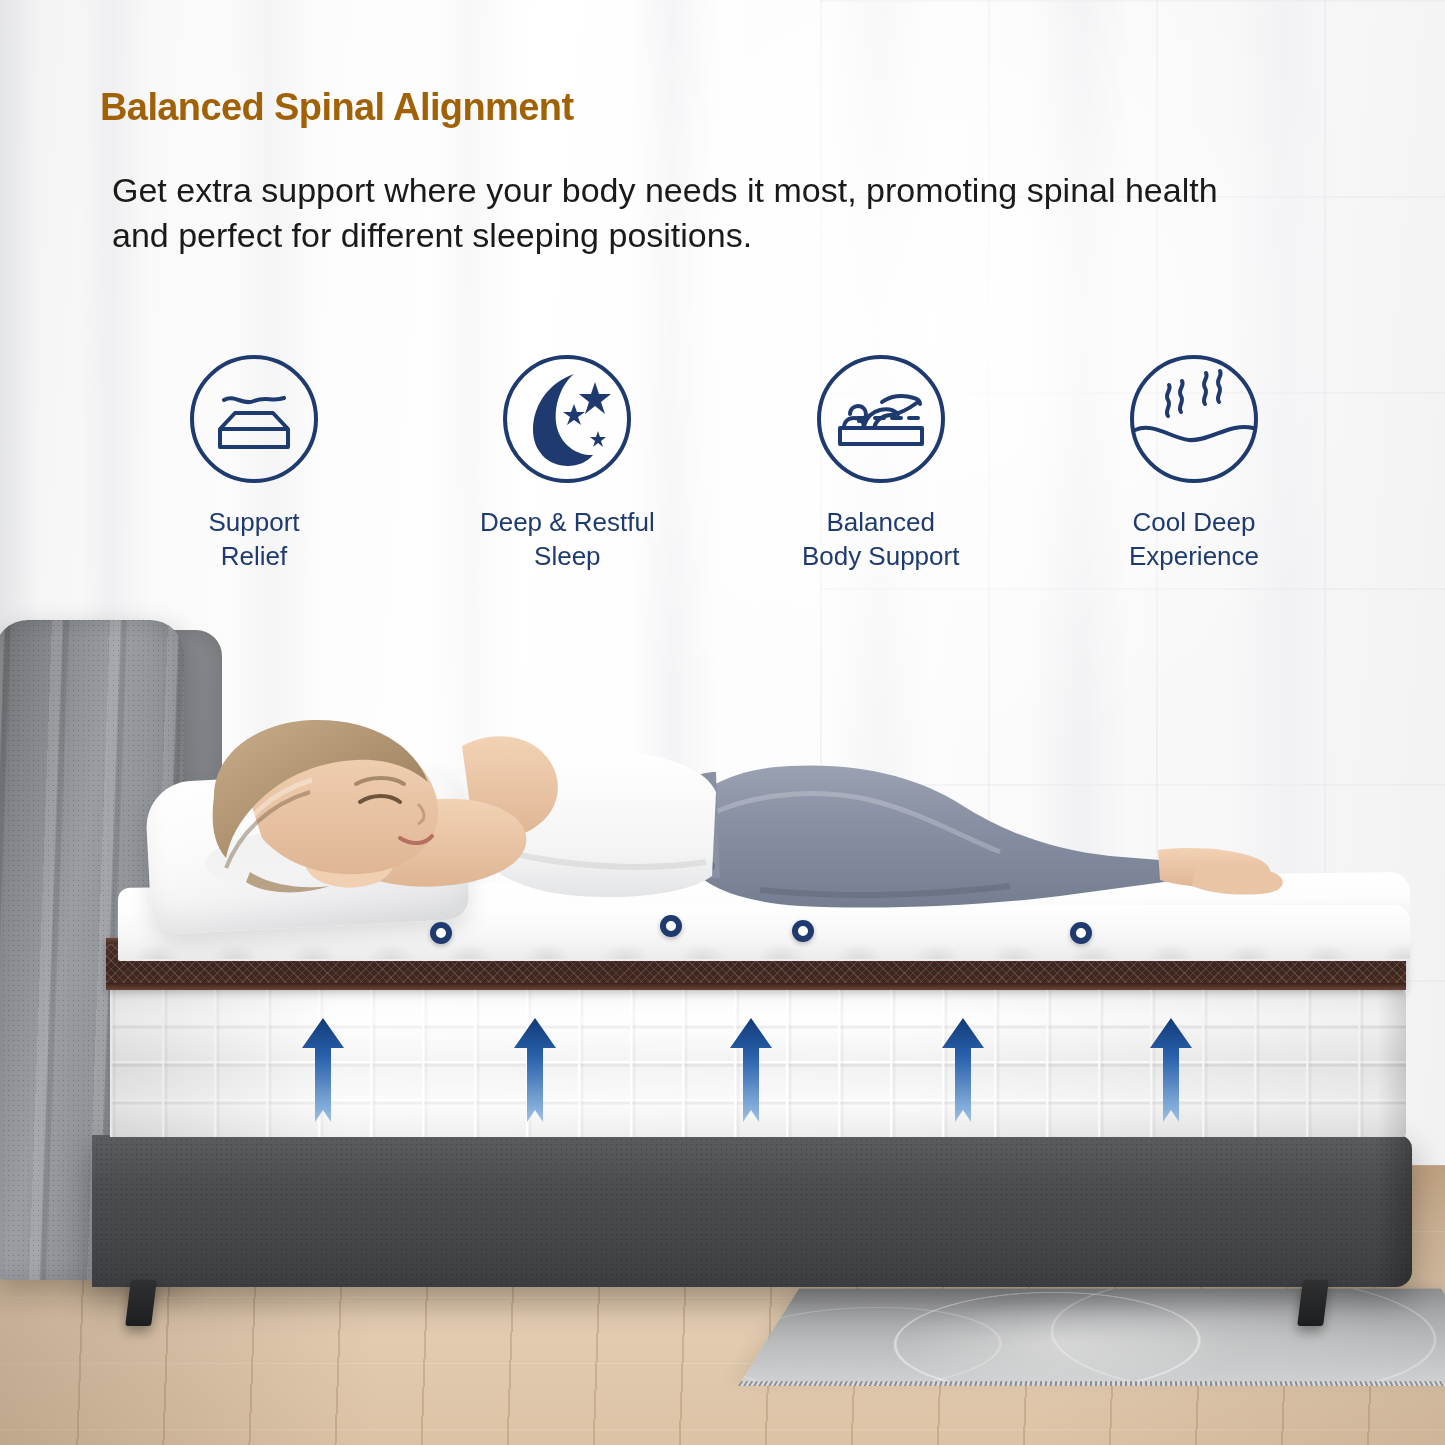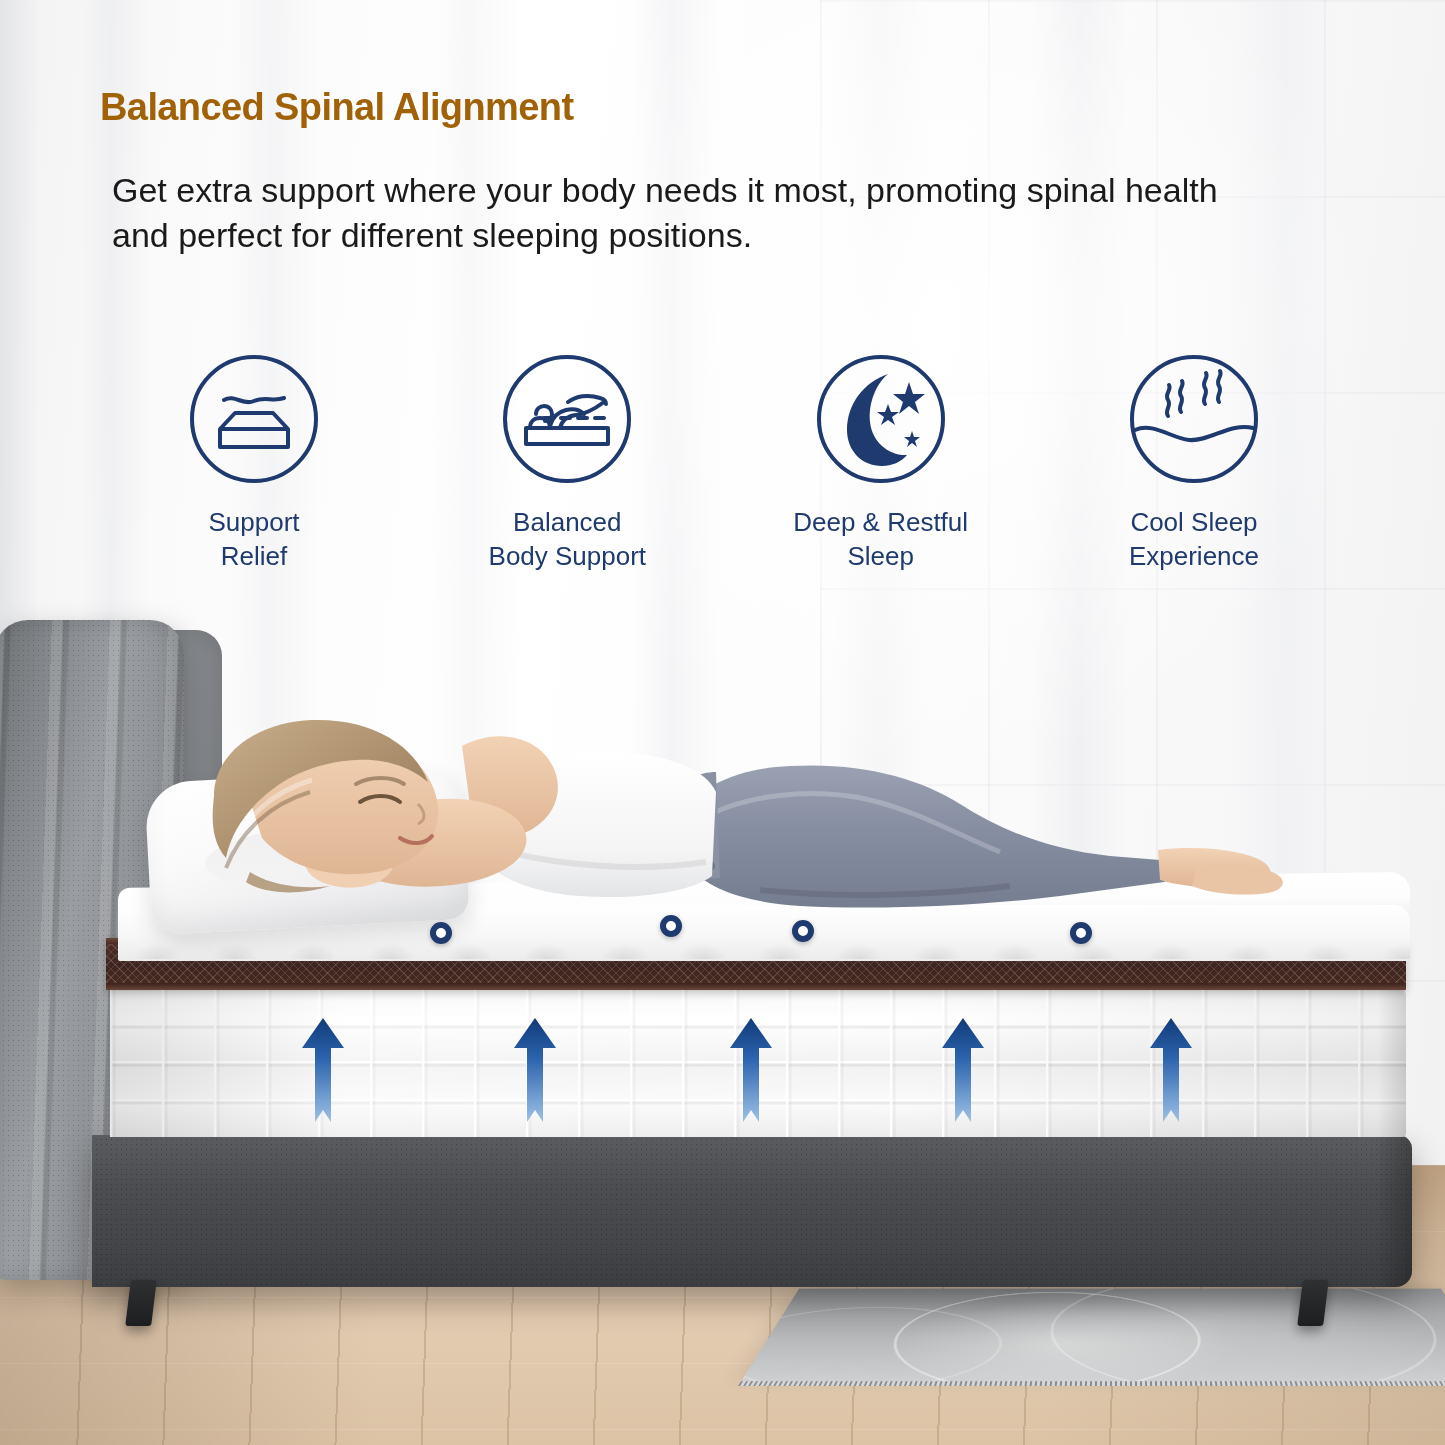--- a/index.html
+++ b/index.html
@@ -451,57 +451,57 @@
         <path d="M48 61 L86 61 L101 77 L33 77 Z" fill="none" stroke="#1e3a6e" stroke-width="4" stroke-linejoin="round"></path>
         <path d="M33 77 L33 95 L101 95 L101 77" fill="none" stroke="#1e3a6e" stroke-width="4" stroke-linejoin="round"></path>
       </svg>
       <div class="feature-label">Support
 Relief</div>
     </div>
 
     <div class="feature">
       <svg class="feature-circle" viewBox="0 0 134 134">
         <circle cx="67" cy="67" r="62" fill="none" stroke="#1e3a6e" stroke-width="4"></circle>
-
-        <path d="M26 76 L108 76 L108 92 L26 92 Z" fill="none" stroke="#1e3a6e" stroke-width="4" stroke-linejoin="round"></path>
-
-        <path d="M30 76 C30 70, 34 66, 40 66 C46 66, 50 70, 50 75" fill="none" stroke="#1e3a6e" stroke-width="4" stroke-linecap="round"></path>
-        <path d="M36 62 C36 57, 40 54, 44 54 C49 54, 52 58, 52 62 C52 66, 49 69, 45 69" fill="none" stroke="#1e3a6e" stroke-width="4" stroke-linecap="round"></path>
-        <path d="M50 74 C52 66, 58 60, 66 58 C74 56, 80 58, 84 62" fill="none" stroke="#1e3a6e" stroke-width="4" stroke-linecap="round"></path>
-        <path d="M60 76 C62 68, 68 64, 76 63 C86 62, 96 56, 104 50" fill="none" stroke="#1e3a6e" stroke-width="4" stroke-linecap="round"></path>
-        <path d="M68 50 C76 44, 88 42, 100 46 C104 47, 106 49, 106 52" fill="none" stroke="#1e3a6e" stroke-width="4" stroke-linecap="round"></path>
-
-        <path d="M44 66 L110 66" fill="none" stroke="#1e3a6e" stroke-width="4" stroke-linecap="round" stroke-dasharray="9 8"></path>
-      </svg>
-      <div class="feature-label">Balanced
-Body Support</div>
-    </div>
-
-    <div class="feature">
-      <svg class="feature-circle" viewBox="0 0 134 134">
-        <circle cx="67" cy="67" r="62" fill="none" stroke="#1e3a6e" stroke-width="4"></circle>
         <path d="M74 22 C50 30, 33 52, 33 78 C33 99, 48 114, 68 114
                  C78 114, 87 110, 93 103 C75 104, 58 90, 56 70
                  C54 50, 63 31, 74 22 Z" fill="#1e3a6e"></path>
         <path d="M95 30 L99 42 L111 42 L101 50 L105 62 L95 54 L85 62 L89 50 L79 42 L91 42 Z" fill="#1e3a6e"></path>
         <path d="M74 52 L77 60 L85 60 L78 65 L81 73 L74 68 L67 73 L70 65 L63 60 L71 60 Z" fill="#1e3a6e"></path>
         <path d="M98 79 L100 85 L106 85 L101 89 L103 95 L98 91 L93 95 L95 89 L90 85 L96 85 Z" fill="#1e3a6e"></path>
       </svg>
       <div class="feature-label">Deep &amp; Restful
 Sleep</div>
     </div>
 
     <div class="feature">
       <svg class="feature-circle" viewBox="0 0 134 134">
         <circle cx="67" cy="67" r="62" fill="none" stroke="#1e3a6e" stroke-width="4"></circle>
+
+        <path d="M26 76 L108 76 L108 92 L26 92 Z" fill="none" stroke="#1e3a6e" stroke-width="4" stroke-linejoin="round"></path>
+
+        <path d="M30 76 C30 70, 34 66, 40 66 C46 66, 50 70, 50 75" fill="none" stroke="#1e3a6e" stroke-width="4" stroke-linecap="round"></path>
+        <path d="M36 62 C36 57, 40 54, 44 54 C49 54, 52 58, 52 62 C52 66, 49 69, 45 69" fill="none" stroke="#1e3a6e" stroke-width="4" stroke-linecap="round"></path>
+        <path d="M50 74 C52 66, 58 60, 66 58 C74 56, 80 58, 84 62" fill="none" stroke="#1e3a6e" stroke-width="4" stroke-linecap="round"></path>
+        <path d="M60 76 C62 68, 68 64, 76 63 C86 62, 96 56, 104 50" fill="none" stroke="#1e3a6e" stroke-width="4" stroke-linecap="round"></path>
+        <path d="M68 50 C76 44, 88 42, 100 46 C104 47, 106 49, 106 52" fill="none" stroke="#1e3a6e" stroke-width="4" stroke-linecap="round"></path>
+
+        <path d="M44 66 L110 66" fill="none" stroke="#1e3a6e" stroke-width="4" stroke-linecap="round" stroke-dasharray="9 8"></path>
+      </svg>
+      <div class="feature-label">Balanced
+Body Support</div>
+    </div>
+
+    <div class="feature">
+      <svg class="feature-circle" viewBox="0 0 134 134">
+        <circle cx="67" cy="67" r="62" fill="none" stroke="#1e3a6e" stroke-width="4"></circle>
         <path d="M8 78 C26 70, 44 86, 62 88 C82 90, 104 70, 126 76" fill="none" stroke="#1e3a6e" stroke-width="4" stroke-linecap="round"></path>
         <path d="M41 64 C37 58, 45 54, 41 48 C37 42, 45 38, 42 33" fill="none" stroke="#1e3a6e" stroke-width="4" stroke-linecap="round"></path>
         <path d="M54 60 C50 54, 58 50, 54 44 C50 38, 58 34, 55 29" fill="none" stroke="#1e3a6e" stroke-width="4" stroke-linecap="round"></path>
         <path d="M78 52 C74 46, 82 42, 78 36 C74 30, 82 26, 79 21" fill="none" stroke="#1e3a6e" stroke-width="4" stroke-linecap="round"></path>
         <path d="M92 50 C88 44, 96 40, 92 34 C88 28, 96 24, 93 19" fill="none" stroke="#1e3a6e" stroke-width="4" stroke-linecap="round"></path>
       </svg>
-      <div class="feature-label">Cool Sleep
+      <div class="feature-label">Cool Deep
 Experience</div>
     </div>
 
   </div>
 
 </div>
 
 </body></html>

